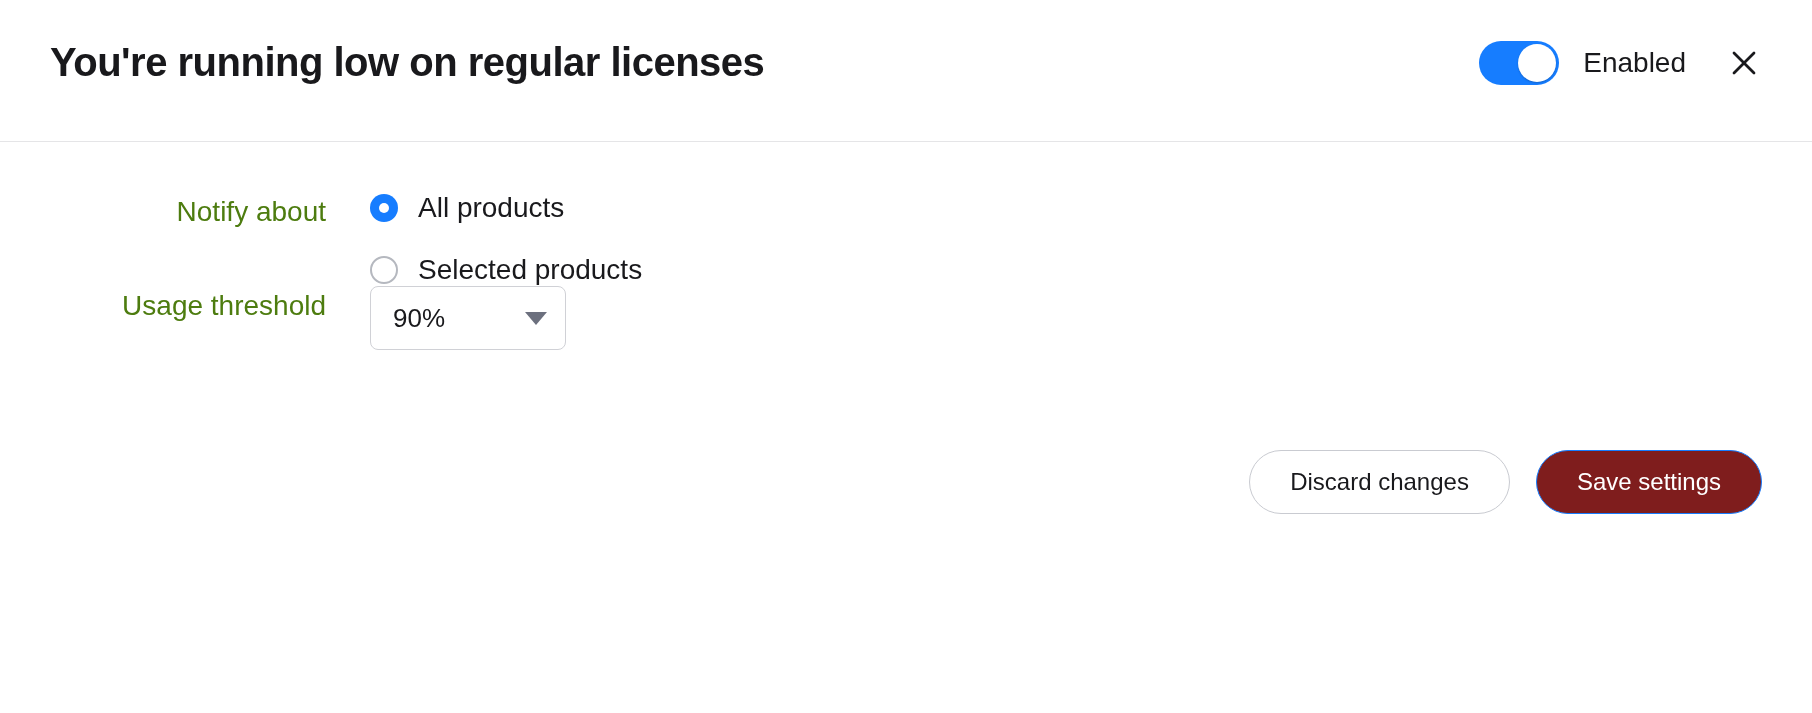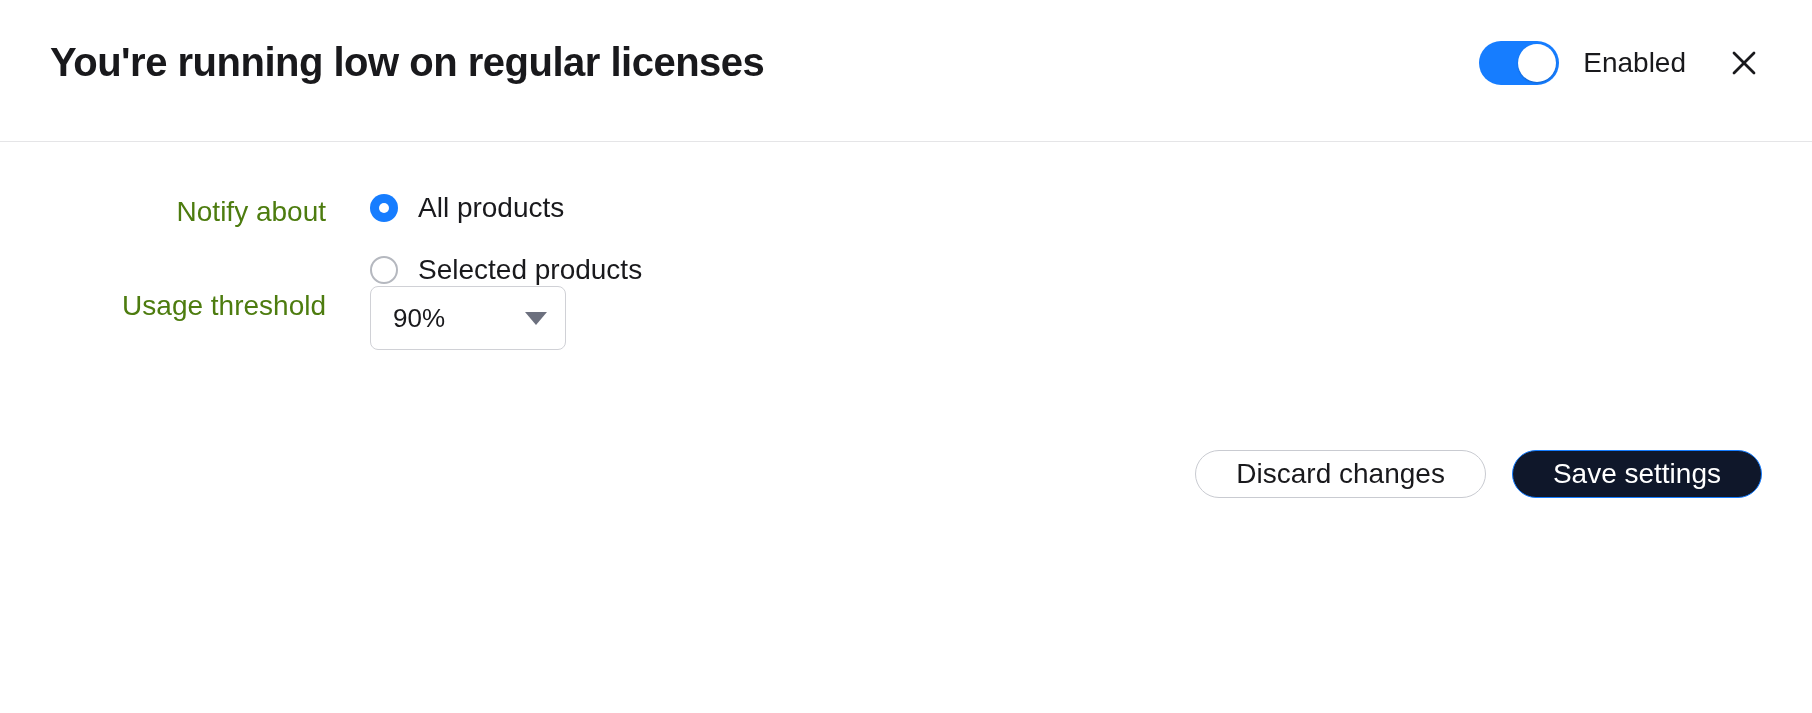--- a/index.html
+++ b/index.html
@@ -145,37 +145,37 @@
     border-top: 13px solid #6C707E;
   }
 
   .footer {
     display: flex;
     justify-content: flex-end;
     gap: 26px;
     padding: 100px 50px 50px 50px;
   }
   .btn {
-    height: 48px;
+    height: 64px;
     padding: 0 40px;
     border-radius: 32px;
-    font-size: 28px;
+    font-size: 24px;
     display: inline-flex;
     align-items: center;
     justify-content: center;
     cursor: pointer;
     white-space: nowrap;
   }
   .btn-secondary {
     background: #fff;
     border: 1px solid #C9CBD1;
     color: #19191C;
   }
   .btn-primary {
-    background: #0f172a;
+    background: #7f1d1d;
     border: 1px solid #167DFF;
     color: #fff;
   }
 </style>
 </head>
 <body>
 
 <div class="panel">
 
   <div class="header">

